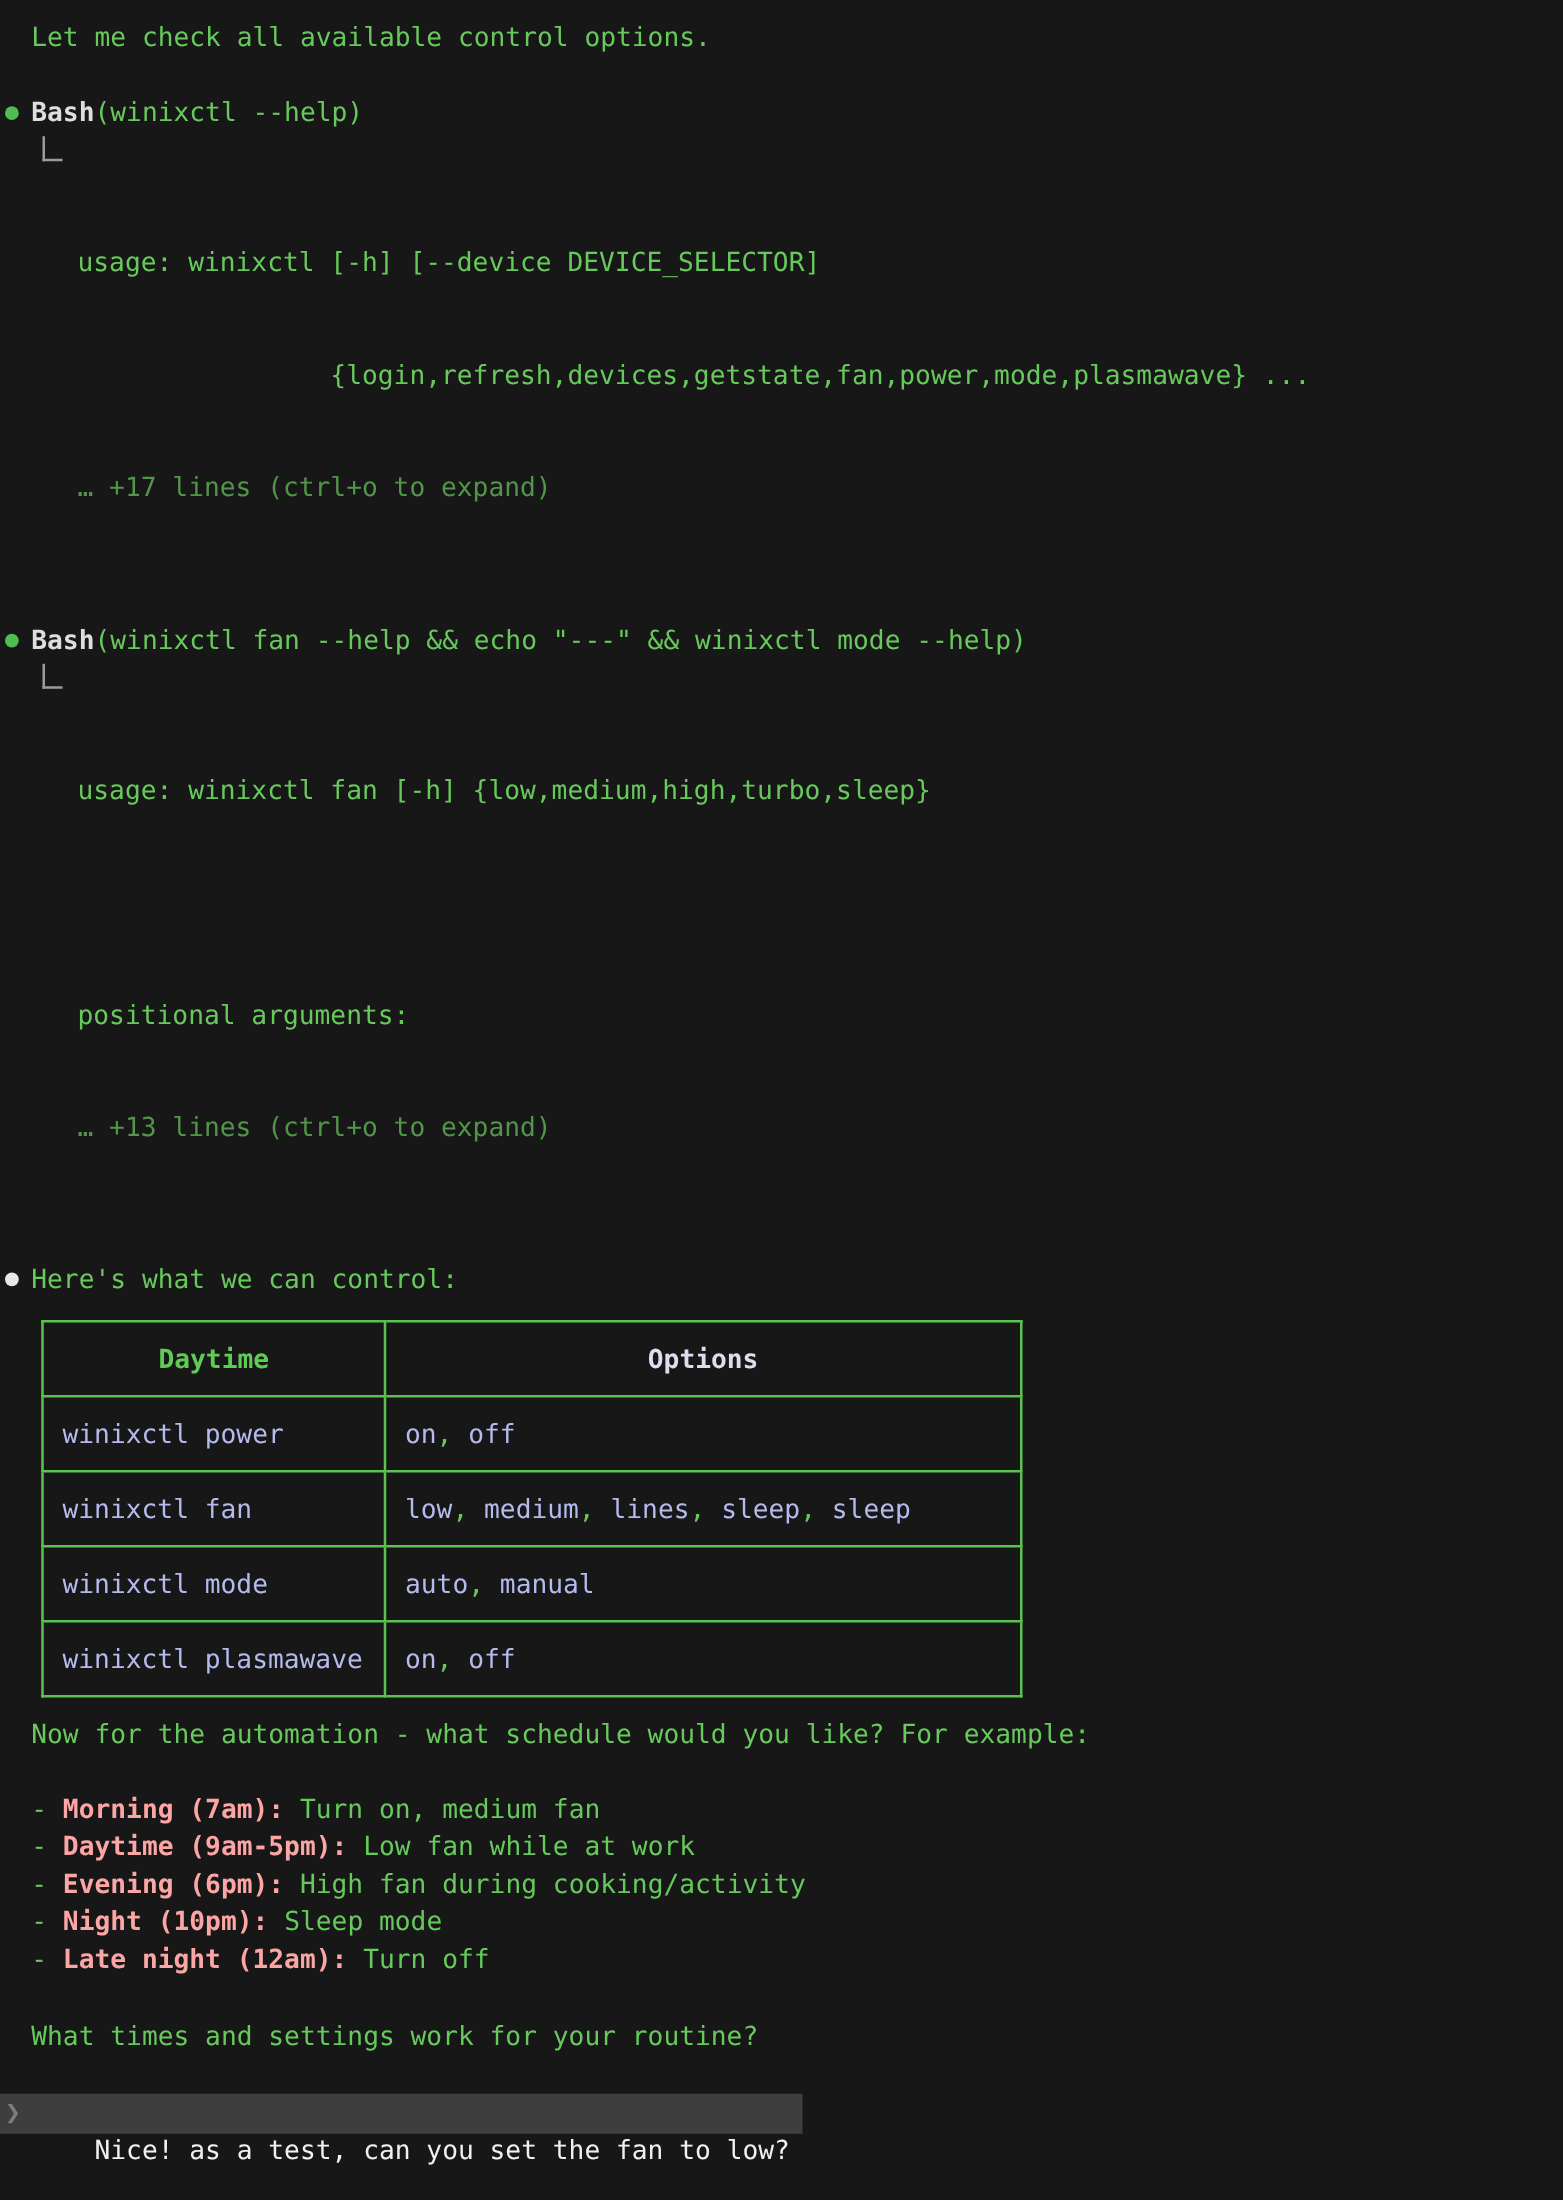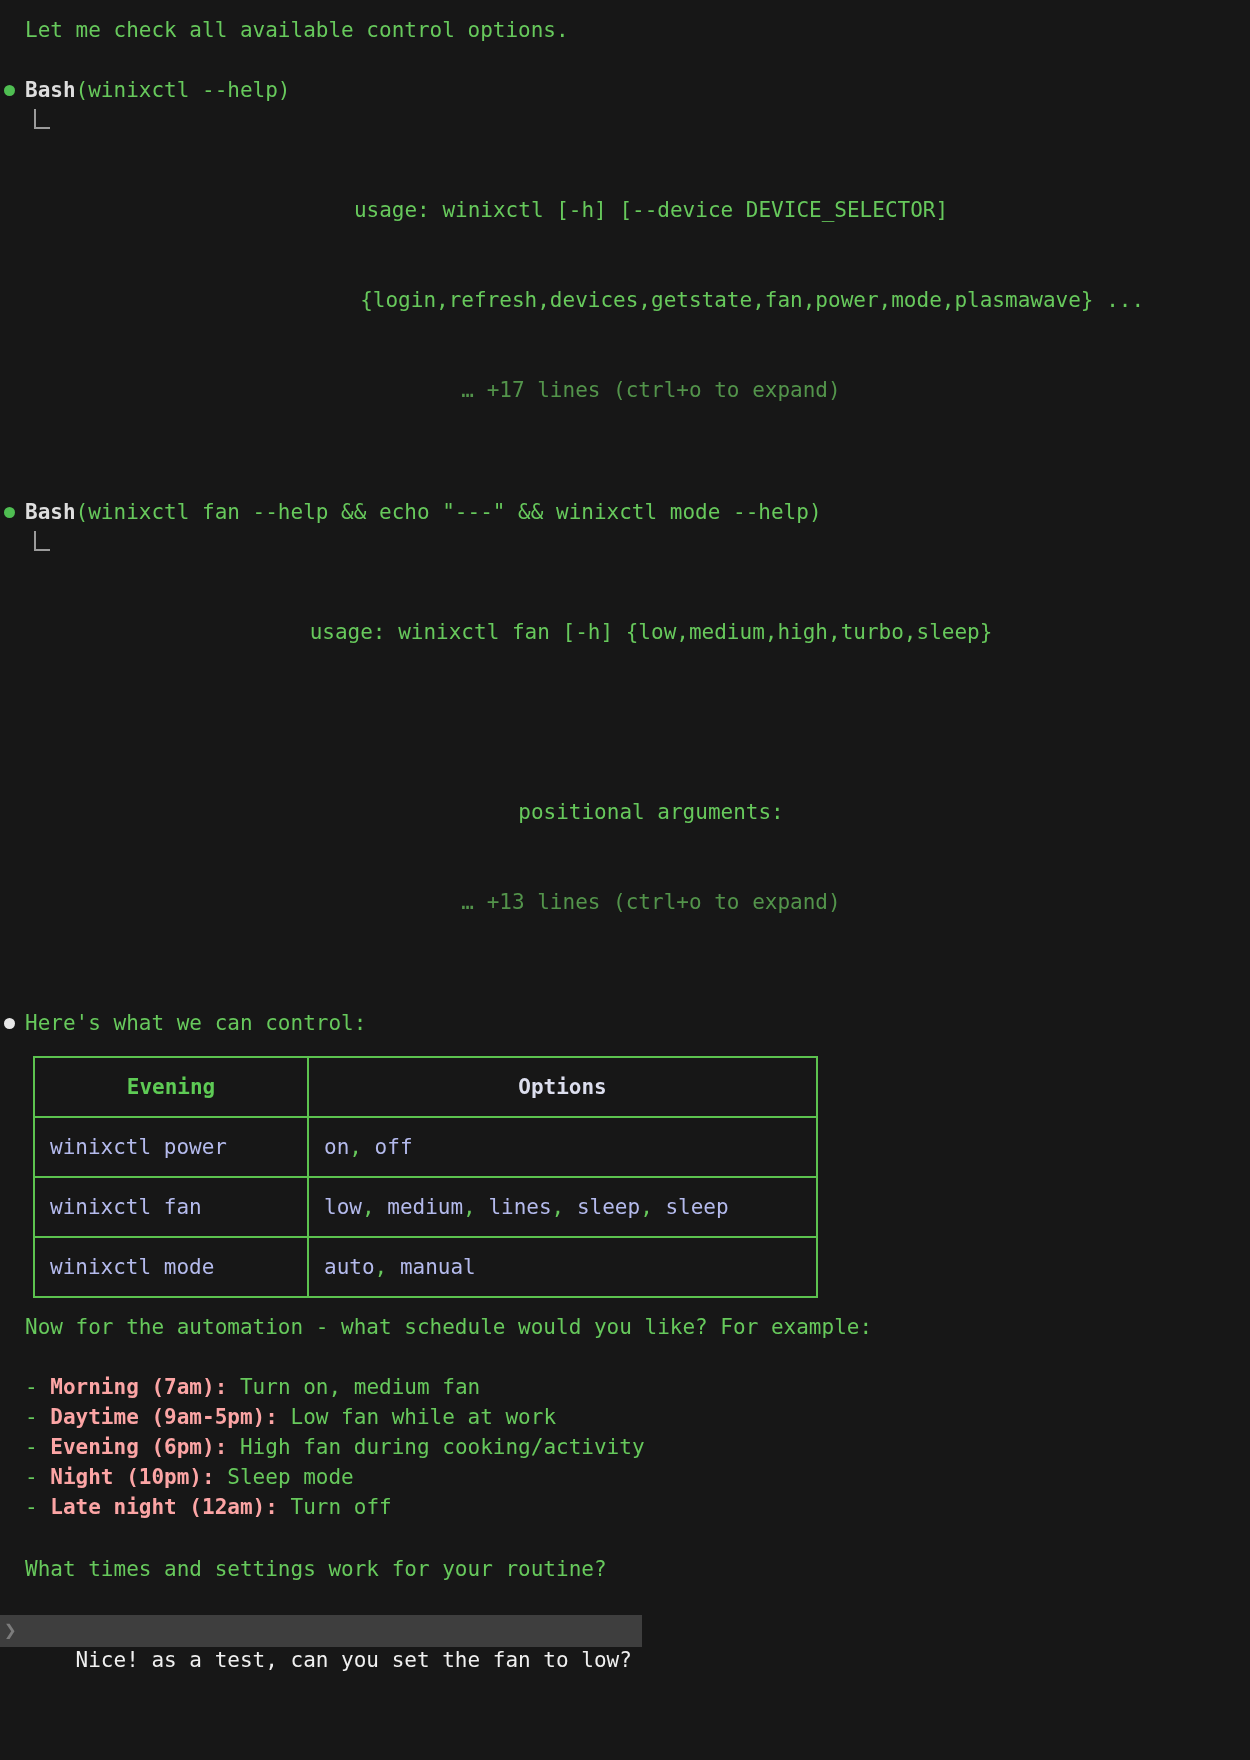--- a/index.html
+++ b/index.html
@@ -8,21 +8,21 @@
     background:#171717; color:#67c95c;
     font-family:"DejaVu Sans Mono", monospace;
     font-size:21px; line-height:30px;
     padding:15px 10px 0 25px; overflow:hidden;
   }
   .block { position:relative; }
   .bullet { position:absolute; left:-21px; top:10px; width:11px; height:11px; border-radius:50%; }
   .bullet.green { background:#4fbe52; }
   .bullet.white { background:#e8e8e8; }
   .tool-name { color:#dedede; font-weight:bold;text-align:right; }
-  .tool-out { position:relative; margin-left:37px; white-space:pre;text-align:center; }
+  .tool-out { position:relative; margin-left:37px; white-space:pre; }
   .connector { position:absolute; left:-28px; top:4px; width:14px; height:18px;
     border-left:2px solid #9b9b9b; border-bottom:2px solid #9b9b9b; }
   .out-line { min-height:30px; white-space:pre; }
   .dim { color:#53944b; }
   .white-b { color:#fca5a5; font-weight:bold; }
   .code { color:#b4baec; }
   .sep { color:#67c95c; }
 
   
   .b-tool1 { margin-top:30px; }
@@ -81,34 +81,38 @@
 
 <div class="block b-heres">
   <span class="bullet white"></span>
   <span>Here's what we can control:</span>
 </div>
 
 <div class="block b-table">
   <table class="cmd-table">
     <tbody>
         <tr>
-      <th class="col-cmd th-command">Evening</th>
+      <th class="col-cmd th-command">Daytime</th>
       <th class="col-opt th-options">Options</th>
     </tr>
     <tr>
       <td class="code">winixctl power</td>
       <td><span class="code">on</span><span class="sep">, </span><span class="code">off</span></td>
     </tr>
     <tr>
       <td class="code">winixctl fan</td>
       <td><span class="code">low</span><span class="sep">, </span><span class="code">medium</span><span class="sep">, </span><span class="code">lines</span><span class="sep">, </span><span class="code">sleep</span><span class="sep">, </span><span class="code">sleep</span></td>
     </tr>
     <tr>
       <td class="code">winixctl mode</td>
       <td><span class="code">auto</span><span class="sep">, </span><span class="code">manual</span></td>
+    </tr>
+    <tr>
+      <td class="code">winixctl plasmawave</td>
+      <td><span class="code">on</span><span class="sep">, </span><span class="code">off</span></td>
     </tr>
   </tbody>
     </table>
 </div>
 
 <div class="block b-nowfor">
   <span>Now for the automation - what schedule would you like? For example:</span>
 </div>
 
 <div class="block b-schedule">

